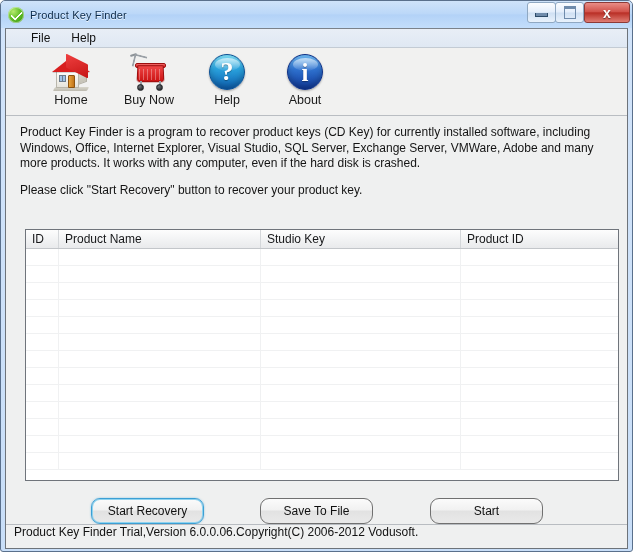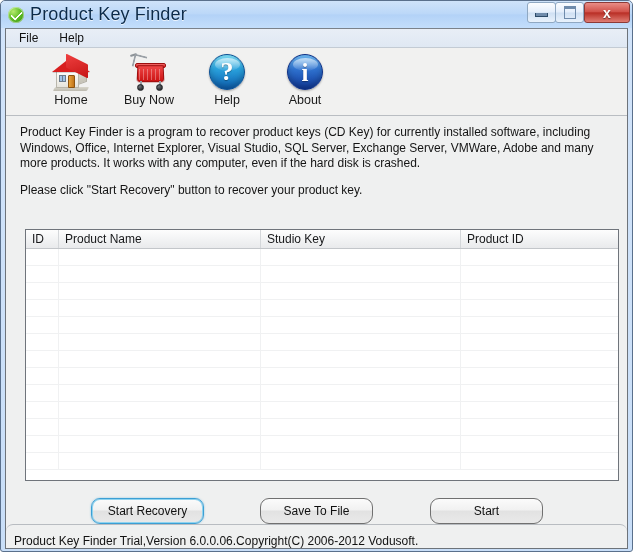--- a/index.html
+++ b/index.html
@@ -53,21 +53,21 @@
     content: "";
     position: absolute;
     left: 3px; top: 4px;
     width: 9px; height: 5px;
     border-left: 2.5px solid #ffffff;
     border-bottom: 2.5px solid #ffffff;
     transform: rotate(-46deg);
     border-radius: 1px;
   }
   .title-text {
-    font-size: 18px;
+    font-size: 11px;
     color: #0b2a4a;
     text-shadow: 0 1px 0 rgba(255,255,255,0.75);
     letter-spacing: 0.15px;
   }
   .winbtns {
     position: absolute;
     right: 2px; top: 1px;
     display: flex;
     height: 21px;
   }
@@ -123,21 +123,21 @@
     overflow: hidden;
   }
 
   
   .menubar {
     height: 19px;
     background: linear-gradient(to bottom, #e8eef6 0%, #dfe8f3 100%);
     border-bottom: 1px solid #c3cbd4;
     display: flex;
     align-items: center;
-    padding-left: 10px;
+    padding-left: 22px;
     box-sizing: border-box;
   }
   .menuitem {
     font-size: 12px;
     color: #111111;
     padding: 1px 9px 2px 3px;
     margin-right: 9px;
     line-height: 1;
   }
 
@@ -450,26 +450,25 @@
   
   .statusbar {
     position: absolute;
     left: 0;
     bottom: 0;
     width: 100%;
     height: 24px;
     background: #eff0f0;
     border-top: 1px solid #b8bcc1;
     display: flex;
-    align-items: flex-end;
+    align-items: flex-start;
     padding-left: 8px;
     box-sizing: border-box;
     font-size: 12px;
     color: #121212;
-    border-radius: 7px;
   }
 </style>
 </head>
 <body>
 
 <div class="window">
 
   <div class="titlebar">
     <div class="app-icon"></div>
     <div class="title-text">Product Key Finder</div>

